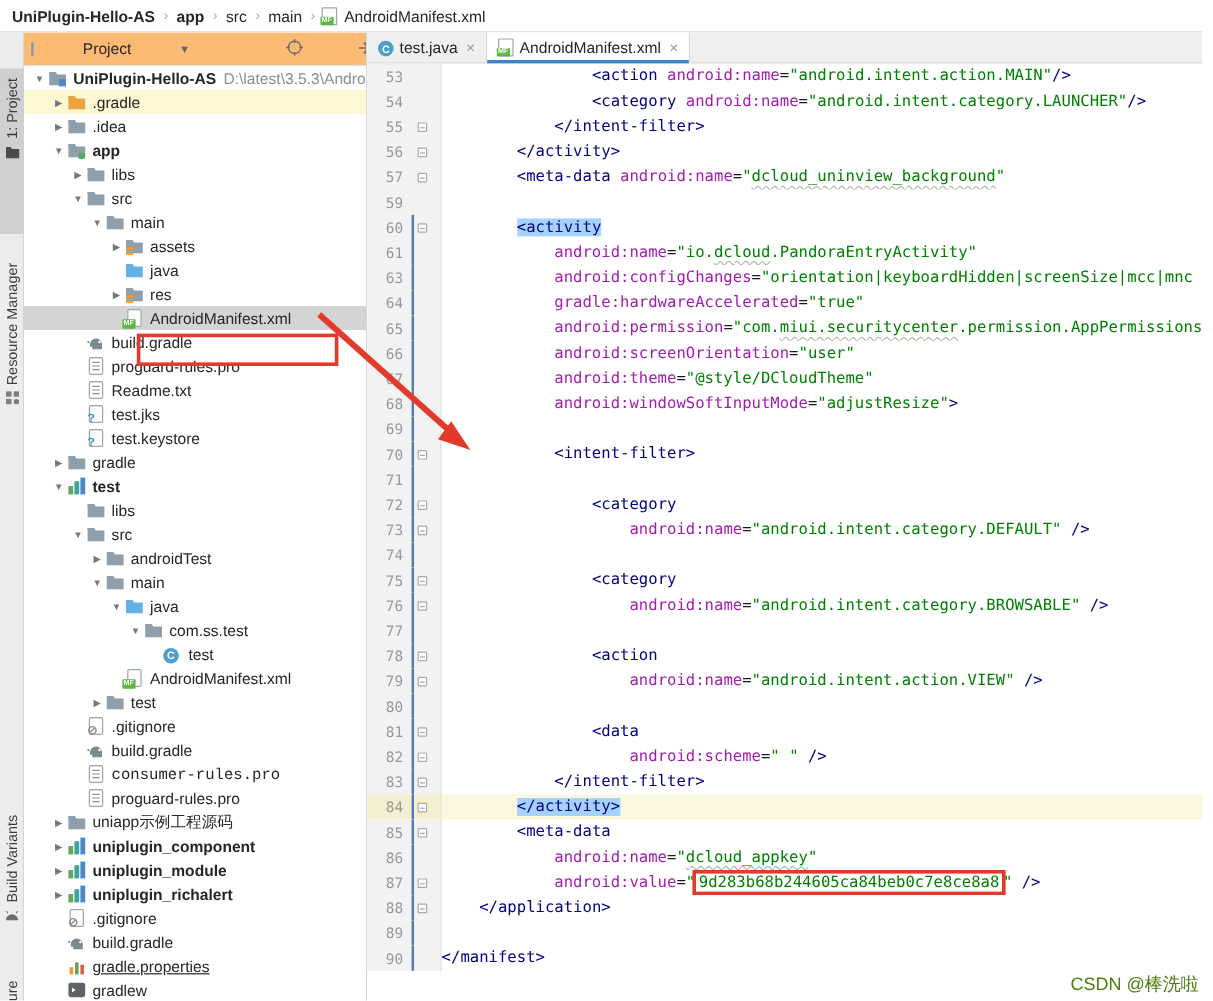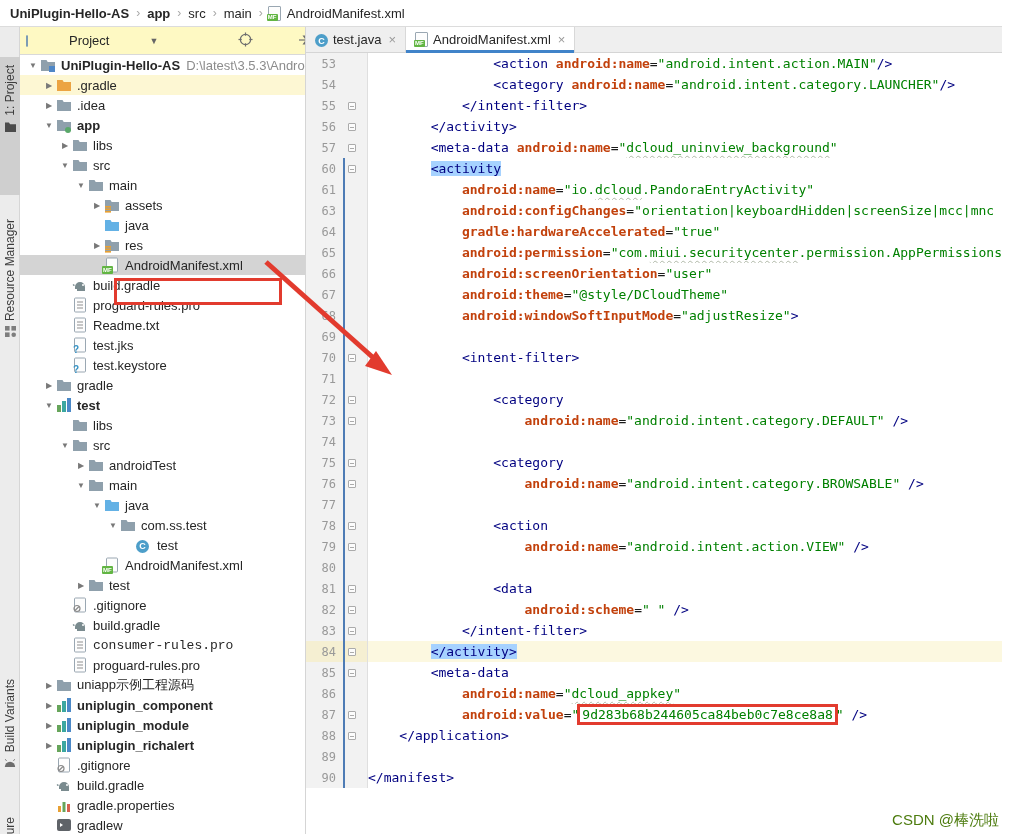--- a/index.html
+++ b/index.html
@@ -28,21 +28,21 @@
   .stripe-ico { margin-top:5px; }
   #stripe-project { top:30px; height:138px; background:#cfcfcf; padding-top:8px; }
   #stripe-resource { top:188px; height:150px; padding-top:4px; }
   #stripe-build { top:652px; height:135px; }
   #stripe-structure { top:790px; height:170px; }
 
   
   #project-panel { position:absolute; left:20px; top:27px; width:286px; height:807px;
     background:#fff; border-right:1px solid #d5d5d5; overflow:hidden; }
   #project-header { height:28px; border-bottom:1px solid #d9d9d9; display:flex; align-items:center;
-    padding:0 6px; font-size:13px; color:#262626; background:#fef9c3;gap:35px; }
+    padding:0 6px; font-size:13px; color:#262626; background:#fdba74;gap:35px; }
   .panel-ico { width:13px; height:12px; background:#b9d8f0; border:1px solid #7d9cb4;
     border-radius:2px; margin-right:6px; }
   .hdr-caret { color:#666; font-size:9px; margin-left:5px; }
   #project-header .spacer { flex:1; }
   .hdr-btn { color:#6e6e6e; margin-left:10px; font-size:14px; line-height:14px; }
   .hdr-sep { width:1px; height:16px; background:#d0d0d0; margin-left:10px; }
 
   #tree { position:absolute; left:0; top:28px; width:286px; height:779px; overflow:hidden;
     font-size:13px; color:#262626; }
   .trow { height:20px; display:flex; align-items:center; white-space:nowrap; overflow:hidden; }
@@ -77,21 +77,21 @@
   .cline.caret .codetxt { background:#fcf8e0; }
   .lnum { width:30px; text-align:right; color:#999; font-size:12px; flex:0 0 30px; }
   .vcs { width:2px; flex:0 0 2px; height:21px; margin-left:7px; }
   .vcs.on { background:#4e7cb5; }
   .foldc { width:14px; flex:0 0 14px; display:flex; align-items:center; justify-content:center; }
   .foldm { width:8px; height:8px; border:1px solid #ababab; border-radius:1px; background:#fcfcfc;
     position:relative; }
   .foldm:after { content:""; position:absolute; left:1px; right:1px; top:3px; height:1px; background:#ababab; }
   .codetxt { flex:1; white-space:pre; line-height:21px; color:#000; overflow:hidden; }
   .t { color:#000080; }
-  .a { color:#c2410c;font-weight:bold; }
+  .a { color:#a21caf; }
   .s { color:#008000; }
   .p { color:#1a1a1a; }
   .w { text-decoration:underline; text-decoration-style:wavy; text-decoration-color:#b0b8a8;
        text-decoration-thickness:1px; text-underline-offset:3px; }
   .sel { background:#a6d2ff; }
   .r { border:3px solid #e23b2e; padding:0 2px; margin:0 -2px; }
 
   #watermark { position:absolute; right:12px; top:784px; color:#4d7c0f; font-size:15px;
     font-family:"Liberation Sans",sans-serif; z-index:5; }
 
@@ -578,21 +578,21 @@
           <span class="arrow"></span>
           <span class="ticon">
             <svg width="16" height="16" viewBox="0 0 16 16">
               <path d="M3 10a5 5 0 0 1 10 0v4H5v-2H3z" fill="#7a8b8f"></path>
               <circle cx="11" cy="8" r="1" fill="#fff"></circle>
               <path d="M2 9c-1 0-1.5-1-1-2l2 1z" fill="#7a8b8f"></path>
             </svg>
           </span>
           <span class="lbl">build.gradle</span>
         </div>
-        <div class="trow" style="padding-left: 22px;">
+        <div class="trow" style="padding-left: 22px; text-decoration: underline;">
           <span class="arrow"></span>
           <span class="ticon">
             <svg width="16" height="16" viewBox="0 0 16 16">
               <rect x="2" y="9" width="3" height="6" fill="#e8a033"></rect>
               <rect x="6.5" y="5" width="3" height="10" fill="#67a55b"></rect>
               <rect x="11" y="7" width="3" height="8" fill="#d6604d"></rect>
             </svg>
           </span>
           <span class="lbl">gradle.properties</span>
         </div>
@@ -665,20 +665,28 @@
             <span class="lnum">57</span>
             <span class="vcs"></span>
             <span class="foldc">
               <span class="foldm"></span>
             </span>
           </div>
           <div class="codetxt"><span class="p">        </span><span class="t">&lt;meta-data</span><span class="p"> </span><span class="a">android:name</span><span class="p">=</span><span class="s">"</span><span class="s w">dcloud_uninview_background</span><span class="s">"</span></div>
         </div>
         <div class="cline">
           <div class="gut">
+            <span class="lnum">59</span>
+            <span class="vcs"></span>
+            <span class="foldc"></span>
+          </div>
+          <div class="codetxt"></div>
+        </div>
+        <div class="cline">
+          <div class="gut">
             <span class="lnum">60</span>
             <span class="vcs on"></span>
             <span class="foldc">
               <span class="foldm"></span>
             </span>
           </div>
           <div class="codetxt"><span class="p">        </span><span class="t sel">&lt;activity</span></div>
         </div>
         <div class="cline">
           <div class="gut">

